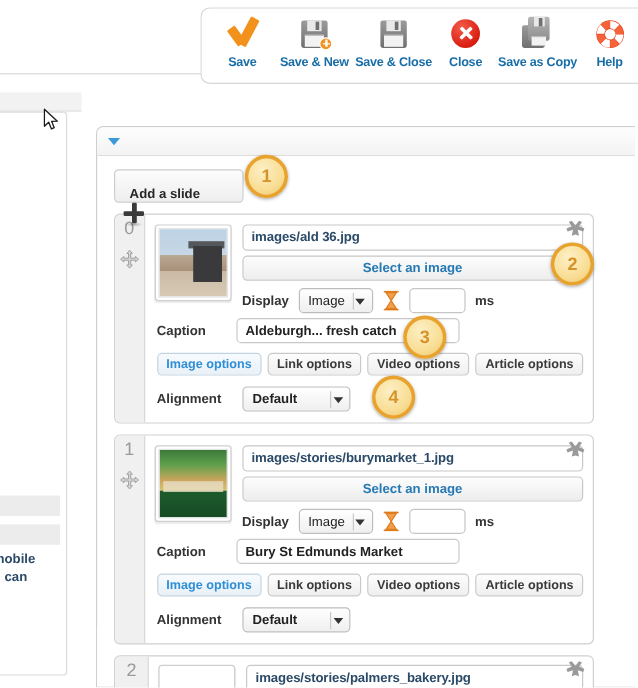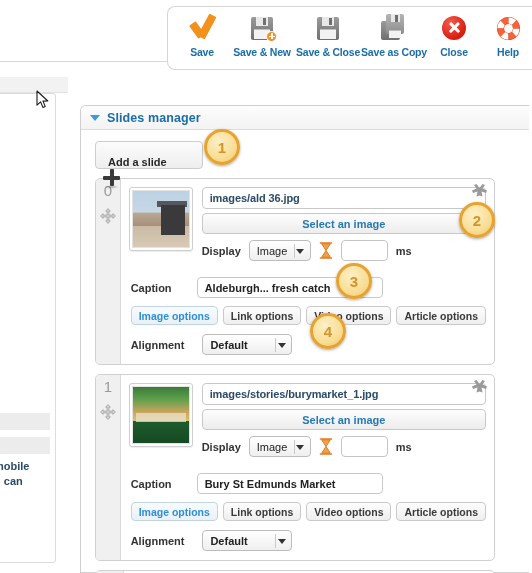--- a/index.html
+++ b/index.html
@@ -179,21 +179,21 @@
   }
   .sel-arrow {
     position:absolute; right:4px; top:3px; width:12px; height:14px;
     border-left:1px solid #c9c9c9; display:flex; align-items:center; justify-content:center;
   }
   .sel-arrow:after { content:""; width:0;height:0;border-left:4px solid transparent;border-right:4px solid transparent;border-top:5px solid #333; }
   .ico-hourglass { position:relative; width:14px; height:17px; }
   .ms-input { width:47px; height:21px; border:1px solid #c5c5c5; border-radius:4px; background:#fff; }
   .ms-unit { font-size:11px; color:#333; font-weight:bold; }
 
-  .caption-line { display:flex; align-items:center; gap:12px; margin-top:16px; padding-left:2px;}
+  .caption-line { display:flex; align-items:center; gap:12px; margin-top:4px; padding-left:2px;}
   .caption-label { width:54px; font-size:11px; font-weight:bold; color:#333; }
   .caption-input {
     width:186px; height:21px; border:1px solid #c8c8c8; border-radius:4px; background:#fff;
     display:flex; align-items:center; padding:0 7px; font-size:11px; color:#222; font-weight:bold;
   }
 
   .tabs-line { display:flex; gap:5px; margin-top:8px; padding-left:2px;}
   .opt-tab {
     height:19px; border:1px solid #c9c9c9; border-radius:4px;
     background:linear-gradient(#fdfdfd,#efefef);
@@ -269,35 +269,35 @@
               <div class="fl-body"></div>
               <div class="fl-shut"></div>
               <div class="fl-label"></div>
             </div>
         </div>
         <div class="tb-lbl">Save &amp; Close</div>
       </div>
 
       <div class="tb-btn">
         <div class="tb-ico">
+            <div class="ico-close"></div>
+          </div>
+        <div class="tb-lbl">Close</div>
+      </div>
+
+      <div class="tb-btn">
+        <div class="tb-ico">
           <div class="ico-floppy" style="width:26px">
             <div class="fl-body" style="left:0;top:4px;width:19px;height:19px;"></div>
             <div class="fl-back"></div>
             <div class="fl-shut" style="left:10px;top:-3px;width:9px;height:8px;"></div>
             <div class="fl-label" style="left:8px;bottom:2px;width:12px;height:8px;"></div>
           </div>
         </div>
         <div class="tb-lbl">Save as Copy</div>
-      </div>
-
-      <div class="tb-btn">
-        <div class="tb-ico">
-            <div class="ico-close"></div>
-          </div>
-        <div class="tb-lbl">Close</div>
       </div>
 
       <div class="tb-btn">
         <div class="tb-ico">
           <svg class="ico-help" viewBox="0 0 26 26" aria-hidden="true">
             <circle cx="13" cy="13" r="12" fill="#e8441c"></circle>
             <path d="M13 1.5 A11.5 11.5 0 0 1 21 4.8 L16.5 9.3 A5.5 5.5 0 0 0 13 7.8 Z" fill="#fff"></path>
             <path d="M21.2 5 A11.5 11.5 0 0 1 24.5 13 L18 13 A5.5 5.5 0 0 0 16.7 9.5 Z" fill="#f4633a"></path>
             <path d="M24.5 13.3 A11.5 11.5 0 0 1 21.2 21.2 L16.7 16.7 A5.5 5.5 0 0 0 18 13.3 Z" fill="#fff"></path>
             <path d="M21 21.4 A11.5 11.5 0 0 1 13 24.6 L13 18.2 A5.5 5.5 0 0 0 16.5 16.9 Z" fill="#f4633a"></path>
@@ -323,21 +323,20 @@
   <div id="left-txt">
     <div>mobile</div>
     <div>u can</div>
   </div>
 </div>
 
 <div id="main-panel">
 
   <div id="panel-header">
     <span class="tri-down"></span>
-    <span id="panel-title">Slides manager</span>
   </div>
 
   <div id="panel-body">
 
     <div id="add-slide-btn">
       <span style="position:relative;display:block;">
         <span class="ico-plus"></span><span class="plus-shadow"></span>
       </span>
       <span id="add-slide-label">Add a slide</span>
     </div>

